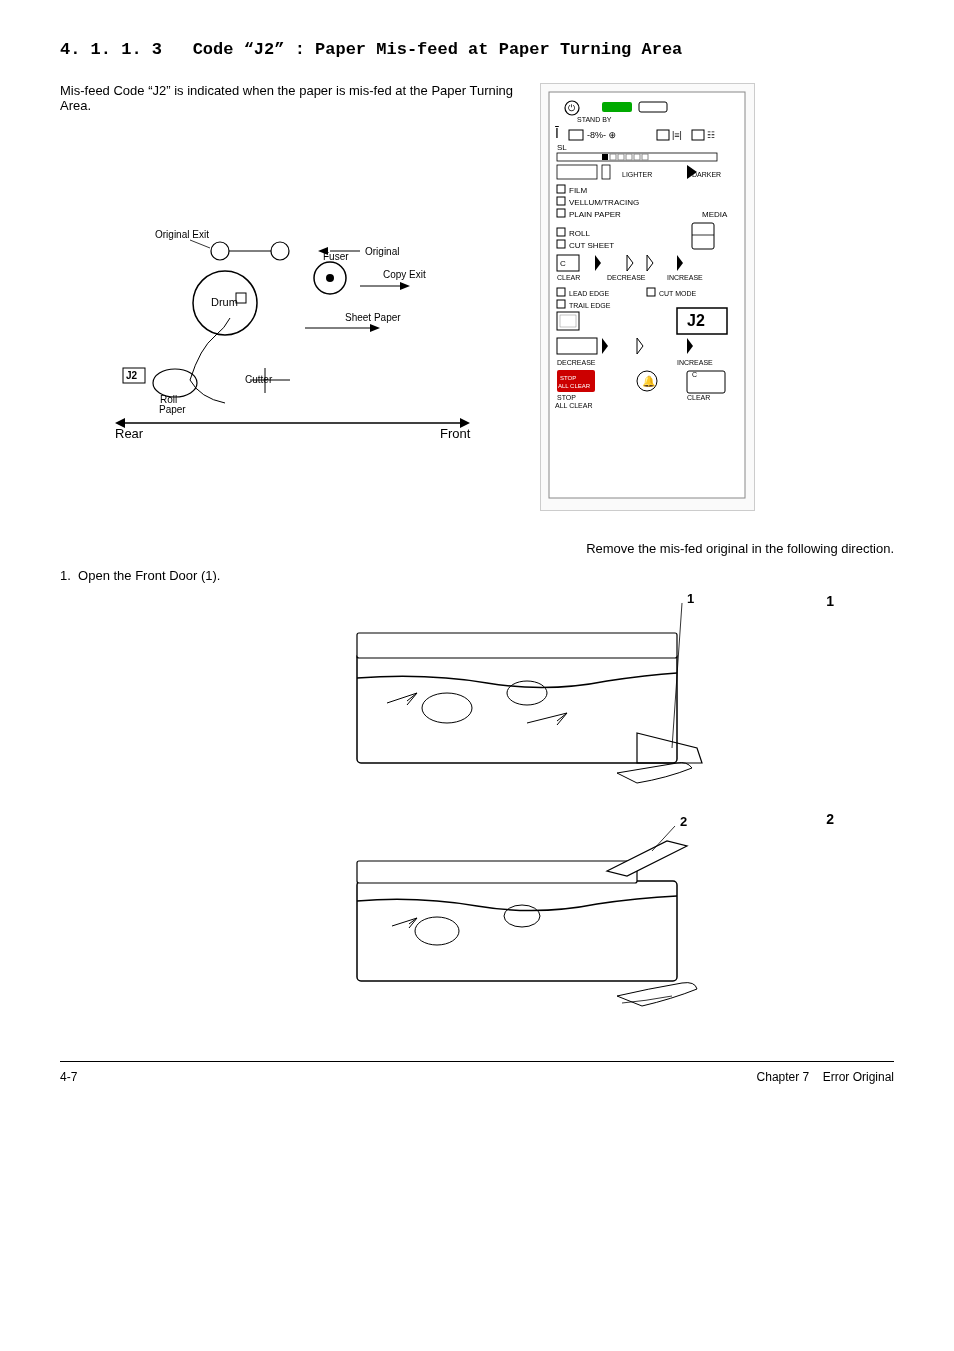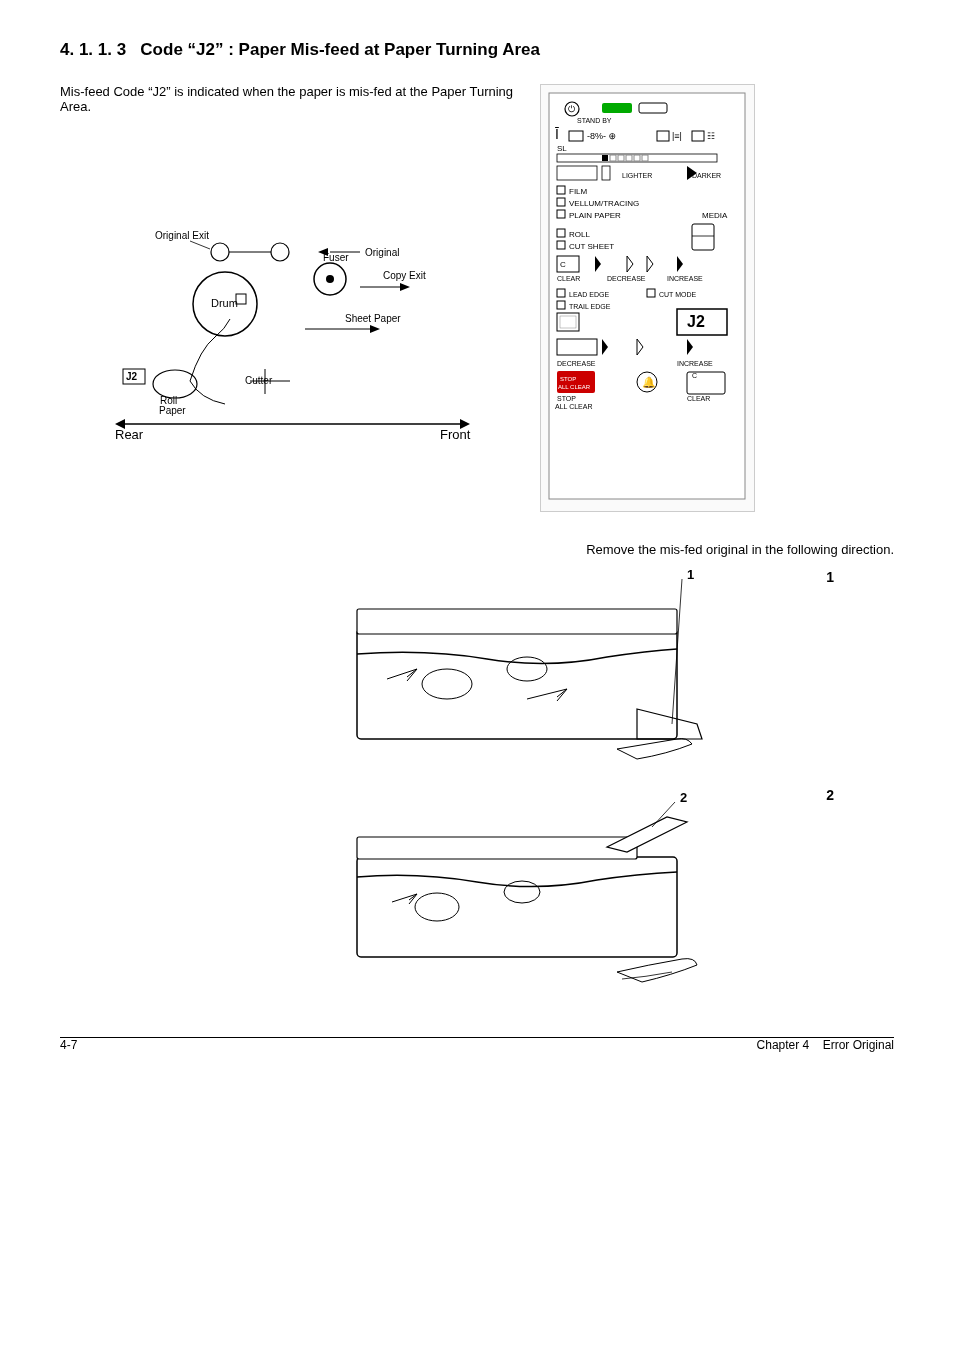--- a/index.html
+++ b/index.html
@@ -10,20 +10,21 @@
       color: #000;
       width: 954px;
       min-height: 1351px;
       padding: 40px 60px 40px 60px;
     }
     h1 {
       font-size: 17px;
       font-weight: bold;
       margin-bottom: 24px;
       border-bottom: none;
+      font-family: Liberation Mono, monospace;
     }
     .intro-text {
       font-size: 13px;
       margin-bottom: 20px;
       max-width: 480px;
     }
     .main-diagram-row {
       display: flex;
       flex-direction: row;
       align-items: flex-start;
@@ -62,20 +63,21 @@
     }
     .step-image {
       display: flex;
       justify-content: center;
       margin: 10px 0 10px 80px;
       position: relative;
     }
     .footer-bar {
       border-top: 1px solid #000;
       margin-top: 30px;
+      padding-top: 8px;
       display: flex;
       justify-content: space-between;
       font-size: 12px;
     }
     
     .machine-svg {
       width: 460px;
       height: 340px;
     }
   </style>
@@ -248,20 +250,23 @@
         <text x="10" y="310" font-size="7" font-family="Arial">STOP</text>
         <text x="8" y="318" font-size="7" font-family="Arial">ALL CLEAR</text>
       </svg>
     </div>
   </div>
 </div>
 
 <p class="remove-text">Remove the mis-fed original in the following direction.</p>
 
 <div class="step-item">
+  <p class="step-text">
+    <span>1.</span>&nbsp;&nbsp;<span>Open the Front Door (1).</span>
+  </p>
   <div class="step-image">
 
     <span style="position:absolute; top:0; right:60px; font-size:14px; font-weight:bold;">1</span>
 
     <svg width="380" height="200" viewBox="0 0 380 200">
 
       <rect x="30" y="60" width="320" height="110" rx="4" fill="white" stroke="#000" stroke-width="1.5"></rect>
 
       <rect x="30" y="40" width="320" height="25" rx="2" fill="white" stroke="#000" stroke-width="1.2"></rect>
 
@@ -308,15 +313,15 @@
       <path d="M 295 192 Q 318 190 345 185" fill="none" stroke="#000" stroke-width="0.8"></path>
 
       <path d="M 65 115 L 90 107 L 82 113 M 90 107 L 82 117" fill="none" stroke="#000" stroke-width="1"></path>
     </svg>
   </div>
 </div>
 
 <div class="footer-bar">
   <span>4-7</span>
   <span>
-    <span>Chapter 4</span>&nbsp;&nbsp;&nbsp;&nbsp;<span>Error Original</span>
+    <span>Chapter 7</span>&nbsp;&nbsp;&nbsp;&nbsp;<span>Error Original</span>
   </span>
 </div>
 
 </body></html>

